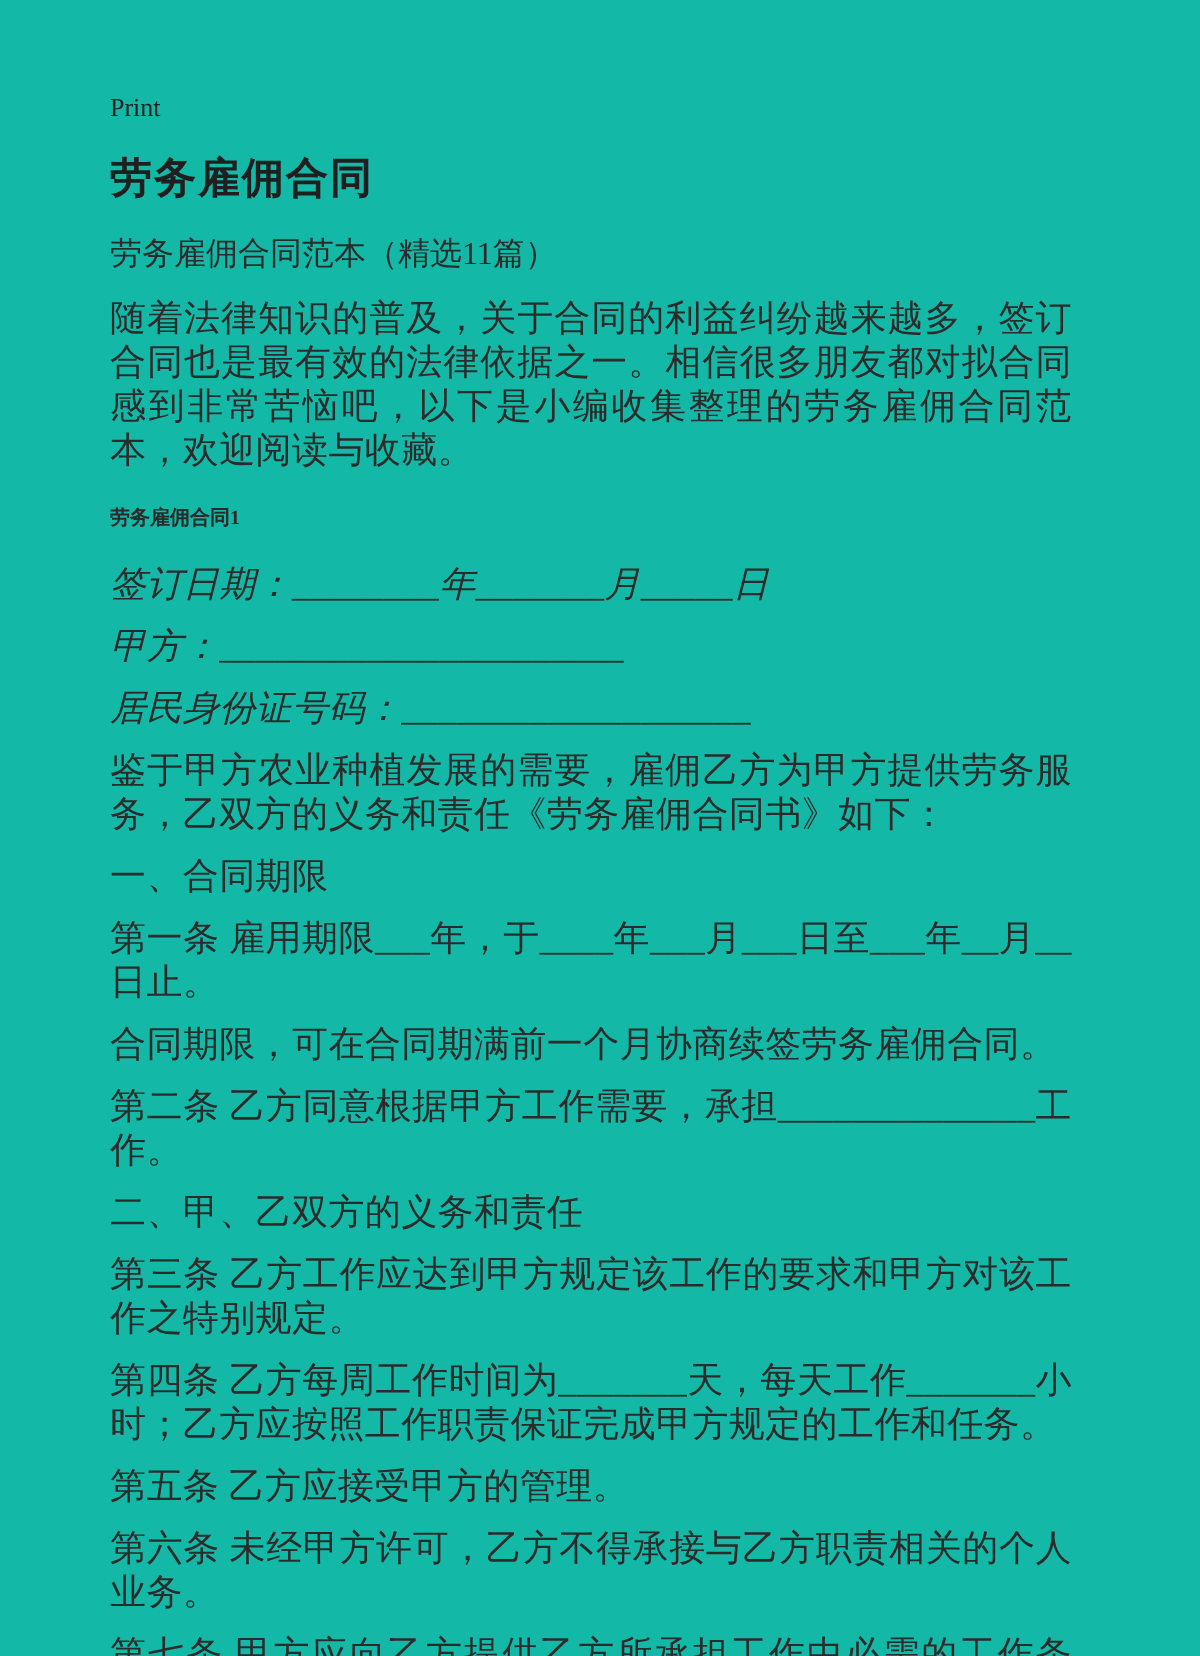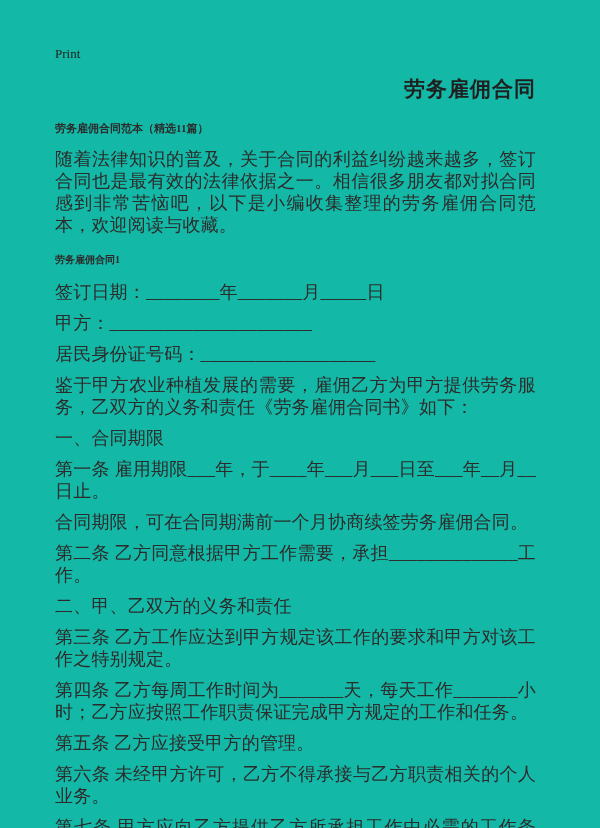--- a/index.html
+++ b/index.html
@@ -24,47 +24,48 @@
   .print-label {
     font-size: 13px;
     line-height: 15px;
     margin: 0 0 16px 0;
     color: #1f1f1f;
     cursor: pointer;
   }
   .doc-title {
     font-size: 21px;
     font-weight: bold;
-    text-align: right;
+    text-align: left;
     line-height: 24px;
     margin: 0 0 16px 0;
     color: #1f1f1f;
     letter-spacing: 1px;
   }
   .doc-subtitle {
-    font-size: 11px;
-    font-weight: bold;
+    font-size: 16px;
+    font-weight: normal;
     line-height: 22px;
     margin: 0 0 9px 0;
   }
   p.body-line {
     font-size: 18px;
     line-height: 22px;
     margin: 9px 0;
     text-align: justify;
     letter-spacing: 0.2px;
   }
   p.contract-heading {
     font-size: 10px;
     font-weight: bold;
     line-height: 22px;
     margin: 13px 0 10px 0;
   }
   .fill-line {
     white-space: nowrap;
+    font-style: italic;
   }
 </style>
 </head>
 <body>
 
 <div class="page">
 
   <p class="print-label">Print</p>
 
   <h1 class="doc-title">劳务雇佣合同</h1>

